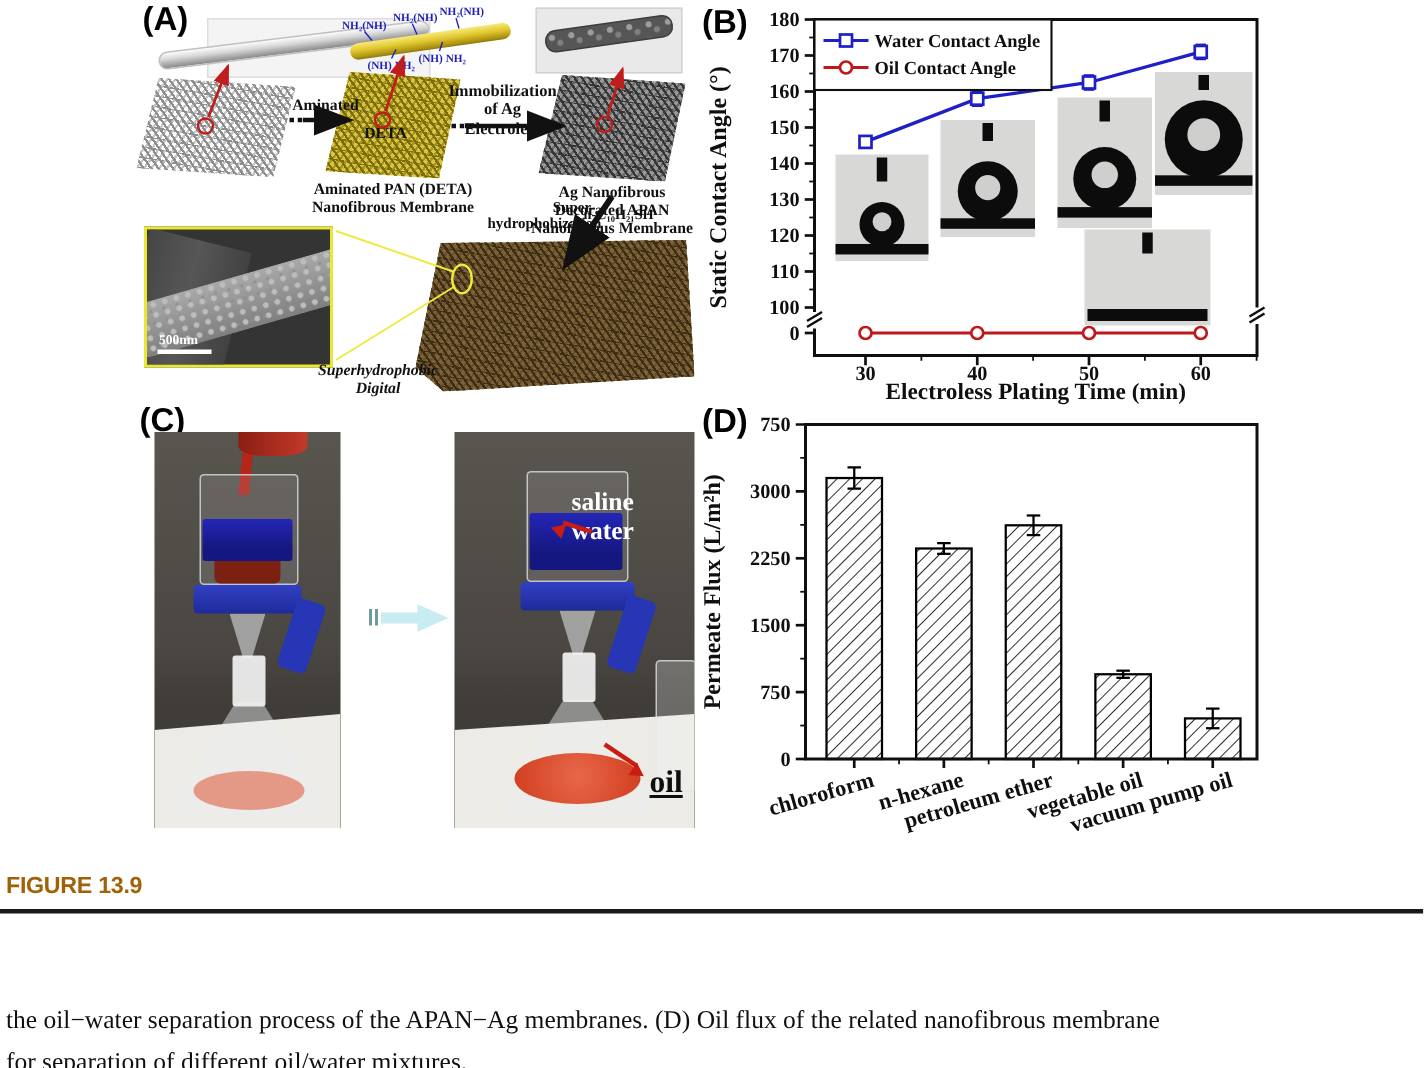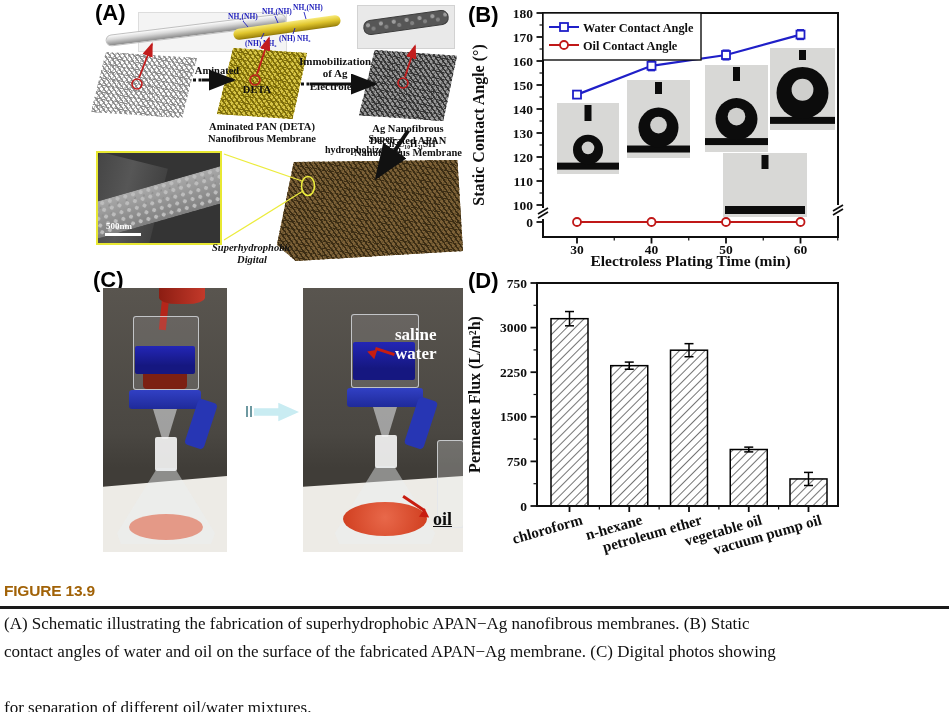--- a/index.html
+++ b/index.html
@@ -288,27 +288,27 @@
       <div class="tabletop"></div>
       <div class="glass" style="left:48px;top:26px;width:66px;height:72px;"></div>
       <div class="bluebar" style="left:50px;top:54px;width:62px;height:38px;"></div>
       <div class="clampbar" style="left:44px;top:100px;width:76px;height:19px;"></div>
       <div class="handle" style="left:108px;top:110px;width:20px;height:50px;transform:rotate(18deg);"></div>
       <div class="cone" style="left:70px;top:119px;width:24px;height:30px;"></div>
       <div class="joint" style="left:72px;top:147px;width:22px;height:33px;"></div>
       <div class="flask" style="left:32px;top:178px;width:100px;height:78px;"></div>
       <div class="pool" style="left:40px;top:214px;width:84px;height:34px;background:radial-gradient(circle at 50% 45%,#e8684a,#cf3c1d);"></div>
       <div class="glass" style="left:134px;top:152px;width:25px;height:86px;background:rgba(240,243,245,.25);"></div>
-      <div class="photo-anno" style="left:92px;top:38px;color:#fff;font-size:17px;">
+      <div class="photo-anno" style="left:78px;top:38px;color:#fff;font-size:17px;">
         <div>saline</div>
         <div>water</div>
       </div>
       <div class="redline" style="left:72px;top:62px;width:20px;transform:rotate(18deg);"></div>
       <div class="redhead" style="left:64px;top:60px;border-width:5px 9px 5px 0;border-color:transparent #c81d10 transparent transparent;transform:rotate(18deg);"></div>
-      <div class="photo-anno" style="left:130px;top:222px;color:#0d0d0d;font-size:18px;text-decoration:underline;">oil</div>
+      <div class="photo-anno" style="left:130px;top:222px;color:#0d0d0d;font-size:21px;text-decoration:underline;">oil</div>
       <div class="redline" style="left:98px;top:214px;width:26px;transform:rotate(34deg);"></div>
       <div class="redhead" style="left:118px;top:222px;border-width:5px 0 5px 9px;border-color:transparent transparent transparent #c81d10;transform:rotate(34deg);"></div>
     </div>
   </div>
 
   <div class="abs" style="left:462px;top:262px;width:487px;height:315px;">
     <div class="abs panel-label" style="left:6px;top:6px;">(D)</div>
     <svg id="svgD" width="487" height="315">
         <defs>
           <pattern id="hatch" width="6" height="6" patternUnits="userSpaceOnUse" patternTransform="rotate(45)">
@@ -373,18 +373,17 @@
         <line x1="346.5" y1="244" x2="346.5" y2="250" stroke="#0f0f0f" stroke-width="1.8"></line>
         <text transform="translate(360.5,262) rotate(-16)" text-anchor="end" font-size="15">vacuum pump oil</text>
         <rect x="75" y="21" width="301" height="223" fill="none" stroke="#0f0f0f" stroke-width="2"></rect>
         <text transform="translate(18,132.5) rotate(-90)" text-anchor="middle" font-size="16">Permeate Flux (L/m²h)</text>
       </svg>
   </div>
 
   <div class="abs" style="left:0;top:580px;width:949px;height:132px;">
     <div class="figlabel" style="left:4px;top:2px;">FIGURE 13.9</div>
     <div class="caprule" style="top:26px;"></div>
-    <div class="capline" style="top:34px;">(A) Schematic illustrating the fabrication of superhydrophobic APAN−Ag nanofibrous membranes. (B) Static</div>
-    <div class="capline" style="top:62px;">contact angles of water and oil on the surface of the fabricated APAN−Ag membrane. (C) Digital photos showing</div>
+    <div class="capline" style="top:90px;">the oil−water separation process of the APAN−Ag membranes. (D) Oil flux of the related nanofibrous membrane</div>
     <div class="capline" style="top:118px;">for separation of different oil/water mixtures.</div>
   </div>
 
 </div>
 
 </body></html>

